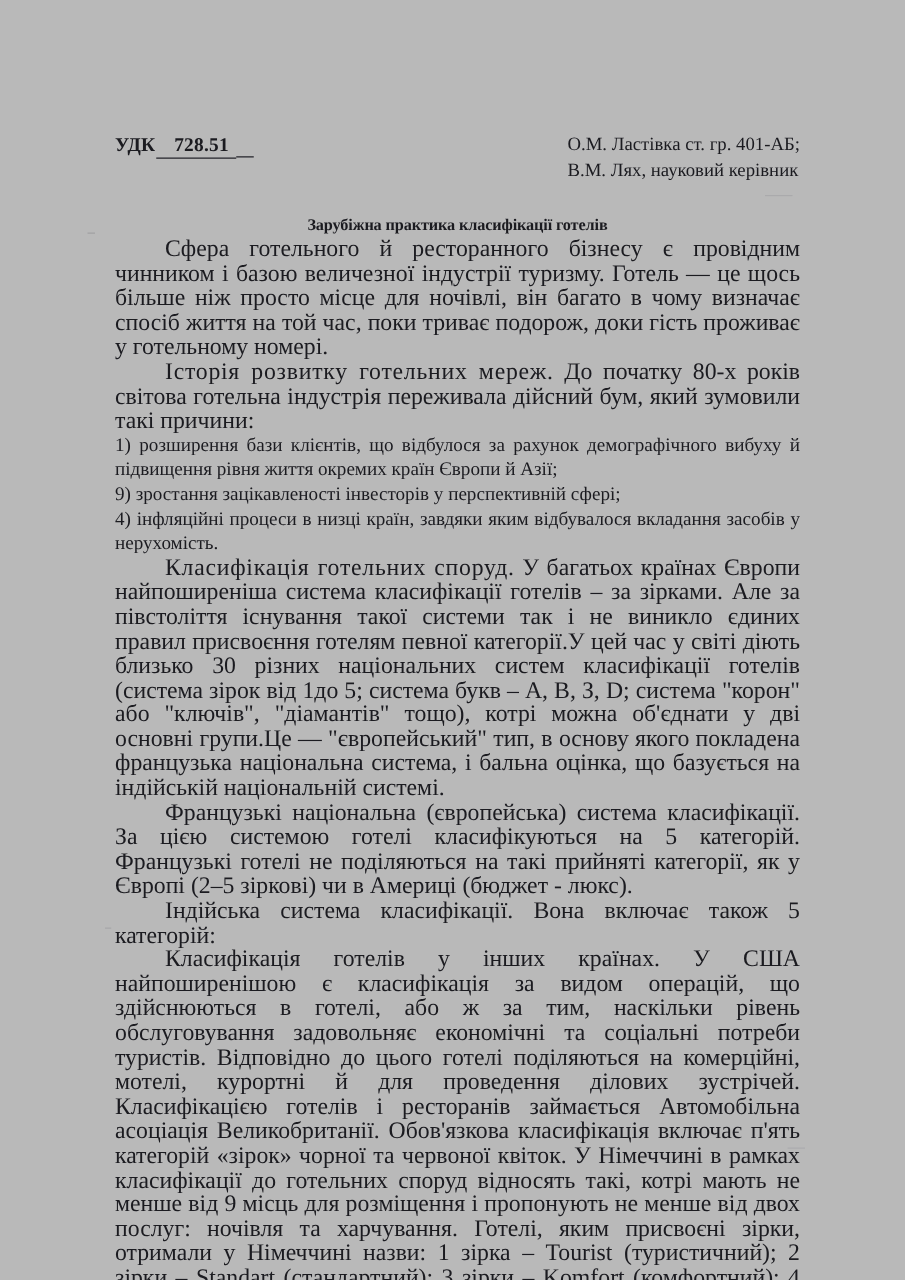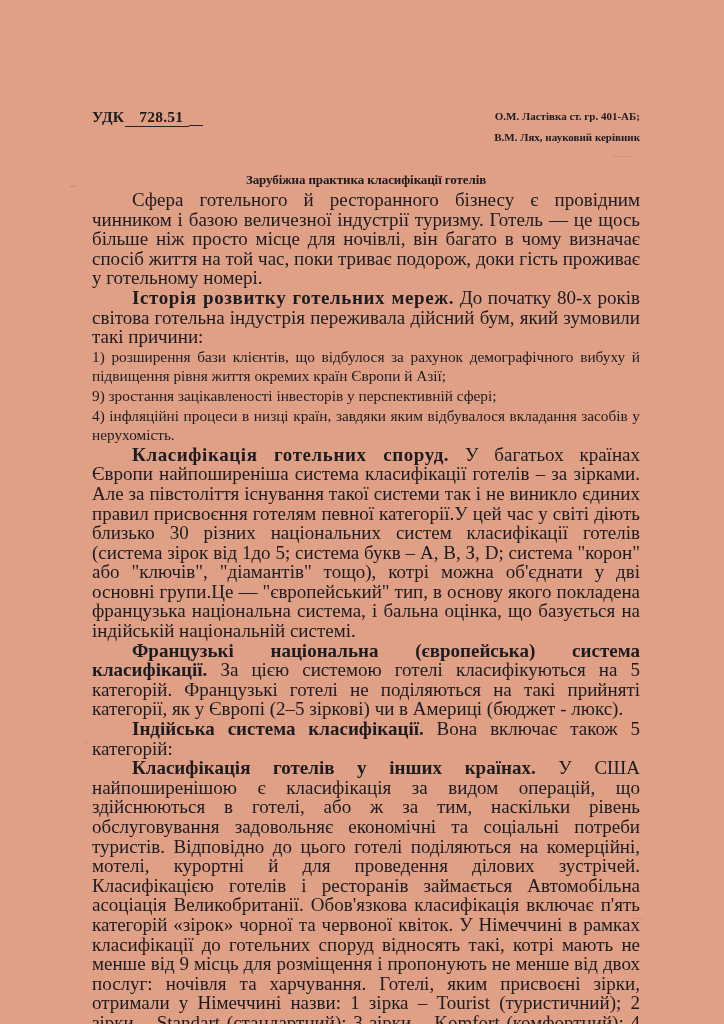--- a/index.html
+++ b/index.html
@@ -13,21 +13,21 @@
     font-family: "Liberation Serif", "DejaVu Serif", serif;
     color: #1b1b20;
     position: relative;
     overflow: hidden;
   }
 
   
   .page {
     position: absolute;
     inset: 0;
-    background: #c2410c;
+    background: #737373;
   }
 
   .scan-noise {
     position: absolute;
     inset: 0;
     pointer-events: none;
     opacity: 0.5;
   }
 
   .content {
@@ -66,25 +66,24 @@
     width: 14px;
     border-bottom: 1.4px solid #23232a;
     vertical-align: bottom;
     height: 13px;
   }
 
   .authors {
     position: absolute;
     right: 0;
     top: -2px;
-    text-align: right;
-    font-size: 11px;
+    text-align: left;
+    font-size: 15px;
     line-height: 21px;
     white-space: nowrap;
-    font-weight: bold;
   }
 
   
   .doc-title {
     text-align: center;
     font-size: 13px;
     font-weight: bold;
     margin: 0 0 0 0;
     line-height: 20px;
     letter-spacing: -0.1px;
@@ -95,21 +94,21 @@
     margin: 0;
     font-size: 19px;
     line-height: 19.6px;
     text-align: justify;
     text-justify: inter-word;
     text-indent: 40px;
     hyphens: none;
   }
   p.para b,
   p.para .lead {
-    font-weight: bold;
+    font-weight: normal;
     margin-top: 45px;
   }
 
   .list-line {
     margin: 0;
     font-size: 15.3px;
     line-height: 19.6px;
     text-align: justify;
     text-indent: 0;
   }

